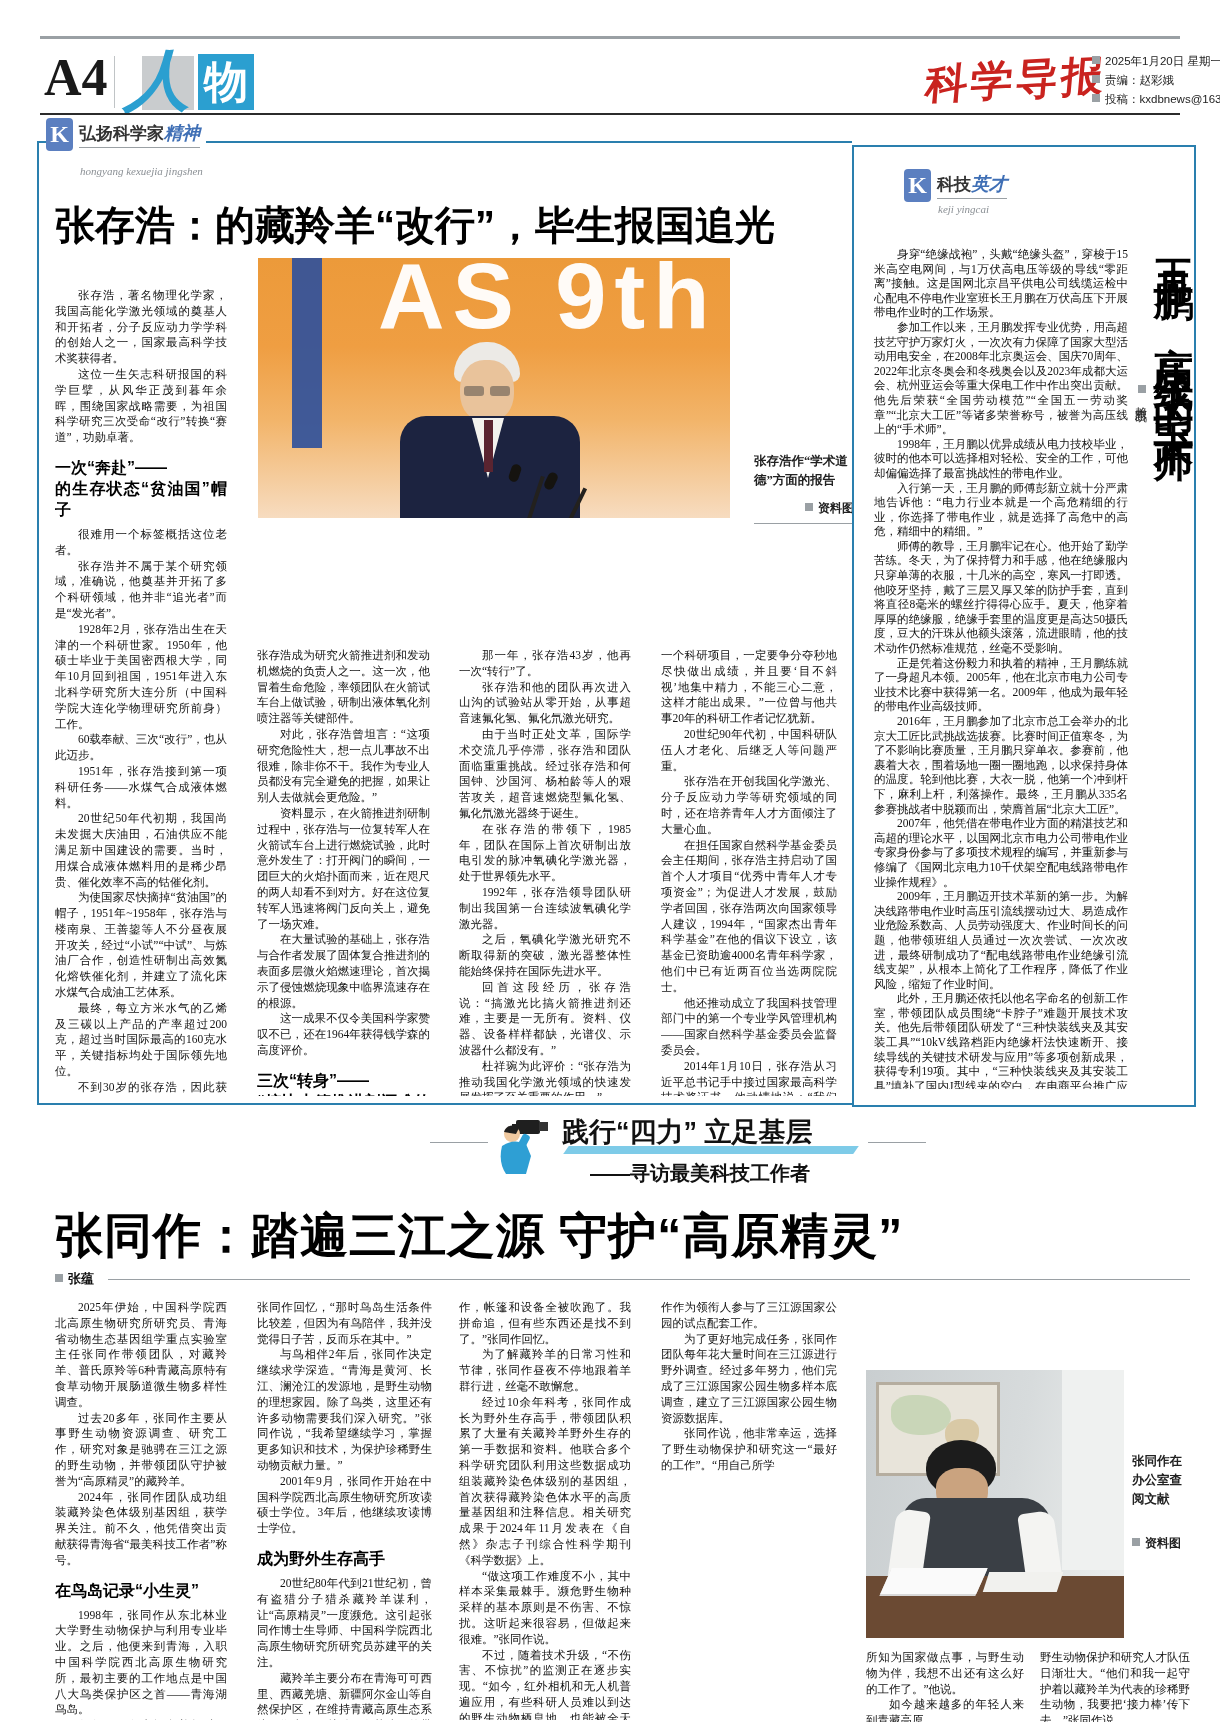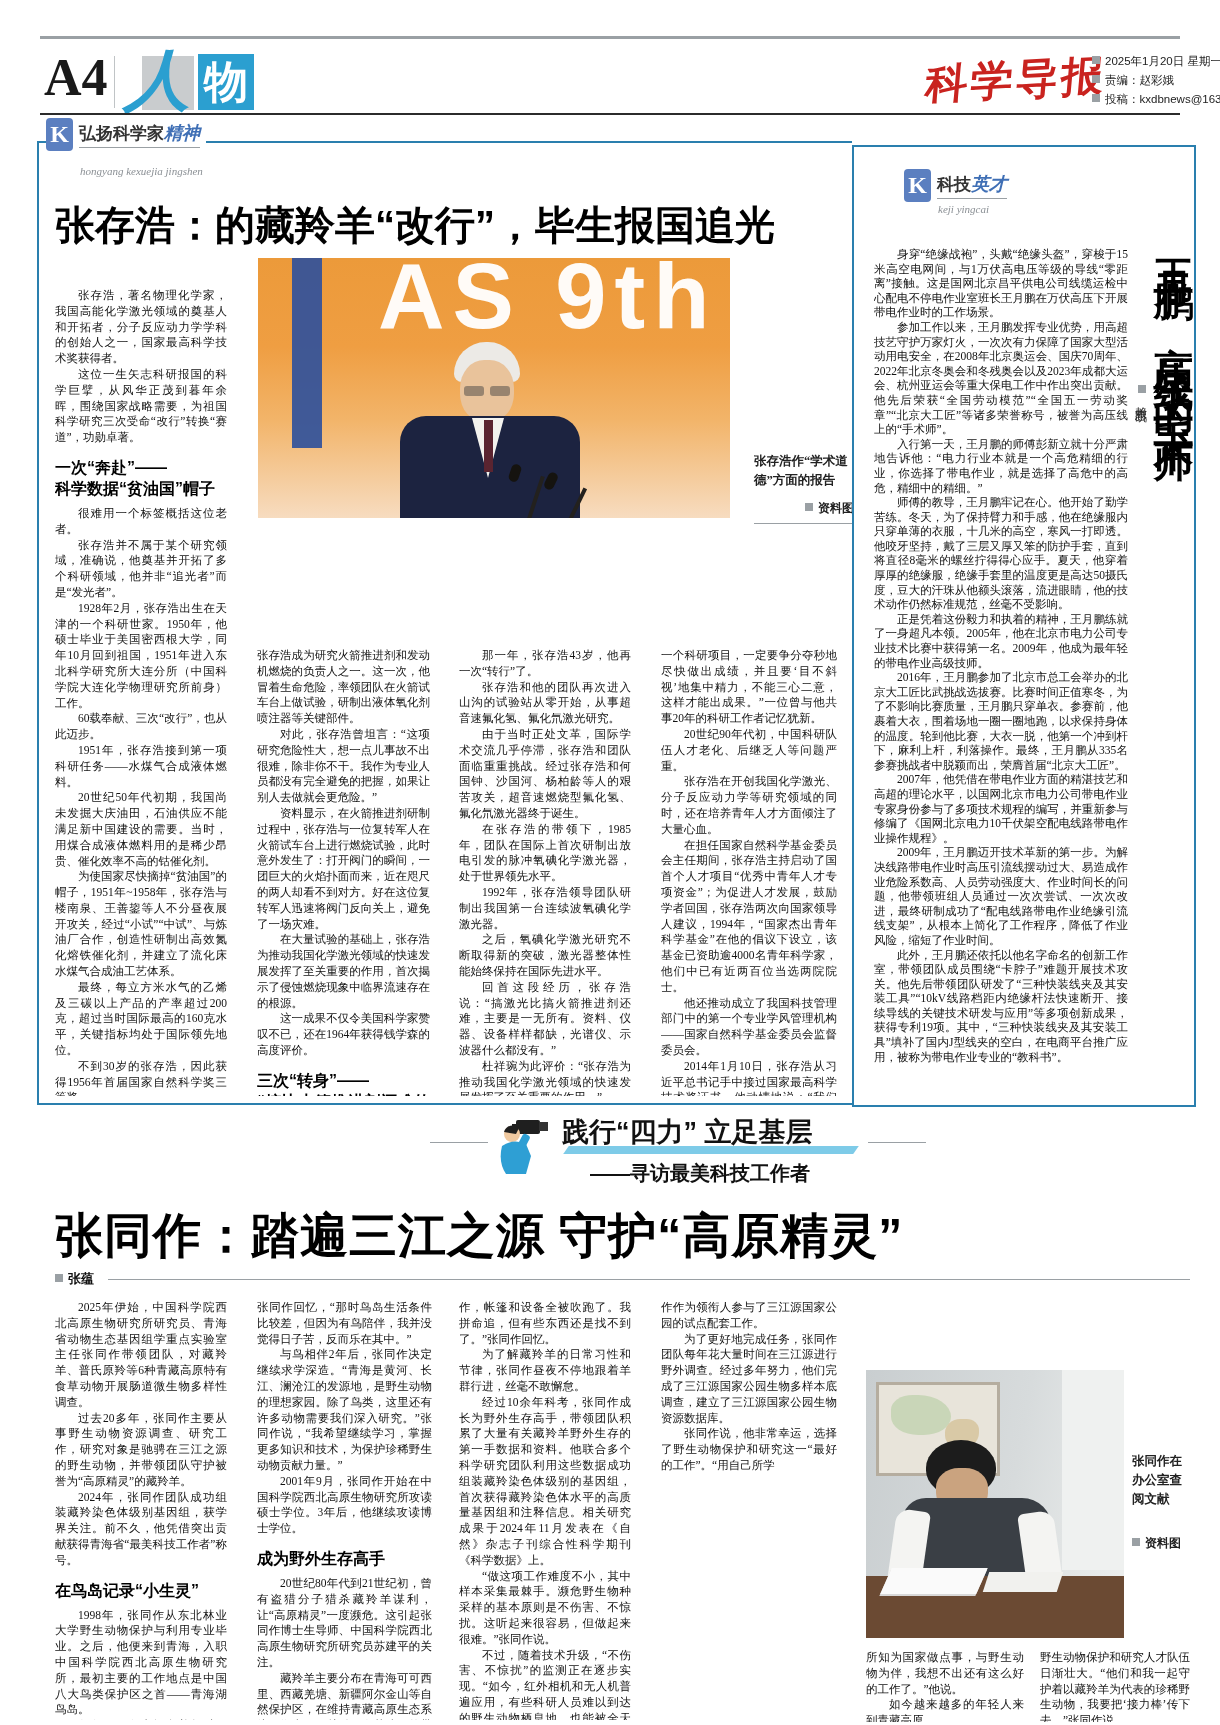--- a/index.html
+++ b/index.html
@@ -123,36 +123,36 @@
   <div class="abs" style="left:741px;top:452px;width:100px;margin-left:13px;">
     <div class="caption">张存浩作“学术道德”方面的报告</div>
     <div class="credit" style="margin-top:10px;text-align:right;"><span class="sq"></span><span>资料图</span></div>
     <div style="margin-top:6px;height:1px;background:#9aa0a4;"></div>
   </div>
 
   <div class="abs mcol" style="left:55px;top:288px;width:172px;height:808px;">
       <p class="para">张存浩，著名物理化学家，我国高能化学激光领域的奠基人和开拓者，分子反应动力学学科的创始人之一，国家最高科学技术奖获得者。</p>
       <p class="para">这位一生矢志科研报国的科学巨擘，从风华正茂到暮年余晖，围绕国家战略需要，为祖国科学研究三次受命“改行”转换“赛道”，功勋卓著。</p>
       <h3 class="subhead">一次“奔赴”——
-科学数据“贫油国”帽子</h3>
+的生存状态“贫油国”帽子</h3>
       <p class="para">很难用一个标签概括这位老者。</p>
       <p class="para">张存浩并不属于某个研究领域，准确说，他奠基并开拓了多个科研领域，他并非“追光者”而是“发光者”。</p>
       <p class="para">1928年2月，张存浩出生在天津的一个科研世家。1950年，他硕士毕业于美国密西根大学，同年10月回到祖国，1951年进入东北科学研究所大连分所（中国科学院大连化学物理研究所前身）工作。</p>
       <p class="para">60载奉献、三次“改行”，也从此迈步。</p>
       <p class="para">1951年，张存浩接到第一项科研任务——水煤气合成液体燃料。</p>
       <p class="para">20世纪50年代初期，我国尚未发掘大庆油田，石油供应不能满足新中国建设的需要。当时，用煤合成液体燃料用的是稀少昂贵、催化效率不高的钴催化剂。</p>
       <p class="para">为使国家尽快摘掉“贫油国”的帽子，1951年~1958年，张存浩与楼南泉、王善鋆等人不分昼夜展开攻关，经过“小试”“中试”、与炼油厂合作，创造性研制出高效氮化熔铁催化剂，并建立了流化床水煤气合成油工艺体系。</p>
       <p class="para">最终，每立方米水气的乙烯及三碳以上产品的产率超过200克，超过当时国际最高的160克水平，关键指标均处于国际领先地位。</p>
       <p class="para">不到30岁的张存浩，因此获得1956年首届国家自然科学奖三等奖。</p>
     </div>
   <div class="abs mcol" style="left:257px;top:648px;width:173px;height:448px;">
       <p class="para cont">张存浩成为研究火箭推进剂和发动机燃烧的负责人之一。这一次，他冒着生命危险，率领团队在火箭试车台上做试验，研制出液体氧化剂喷注器等关键部件。</p>
       <p class="para">对此，张存浩曾坦言：“这项研究危险性大，想一点儿事故不出很难，除非你不干。我作为专业人员都没有完全避免的把握，如果让别人去做就会更危险。”</p>
       <p class="para">资料显示，在火箭推进剂研制过程中，张存浩与一位复转军人在火箭试车台上进行燃烧试验，此时意外发生了：打开阀门的瞬间，一团巨大的火焰扑面而来，近在咫尺的两人却看不到对方。好在这位复转军人迅速将阀门反向关上，避免了一场灾难。</p>
-      <p class="para">在大量试验的基础上，张存浩为推动我国化学激光领域的快速发展发挥了至关重要的作用，首次揭示了侵蚀燃烧现象中临界流速存在的根源。</p>
+      <p class="para">在大量试验的基础上，张存浩与合作者发展了固体复合推进剂的表面多层微火焰燃速理论，首次揭示了侵蚀燃烧现象中临界流速存在的根源。</p>
       <p class="para">这一成果不仅令美国科学家赞叹不已，还在1964年获得钱学森的高度评价。</p>
       <h3 class="subhead">三次“转身”——
 “搞比火箭推进剂还难的激光”</h3>
     </div>
   <div class="abs mcol" style="left:459px;top:648px;width:172px;height:448px;">
       <p class="para">那一年，张存浩43岁，他再一次“转行”了。</p>
       <p class="para">张存浩和他的团队再次进入山沟的试验站从零开始，从事超音速氟化氢、氟化氘激光研究。</p>
       <p class="para">由于当时正处文革，国际学术交流几乎停滞，张存浩和团队面临重重挑战。经过张存浩和何国钟、沙国河、杨柏龄等人的艰苦攻关，超音速燃烧型氟化氢、氟化氘激光器终于诞生。</p>
       <p class="para">在张存浩的带领下，1985年，团队在国际上首次研制出放电引发的脉冲氧碘化学激光器，处于世界领先水平。</p>
       <p class="para">1992年，张存浩领导团队研制出我国第一台连续波氧碘化学激光器。</p>
@@ -177,20 +177,21 @@
         <span class="ktagline" style="padding-bottom:2px;">
           <span class="ktitle">科技</span><span class="kscript">英才</span>
         </span>
       </div>
       <div class="kpinyin" style="margin-left:34px;margin-top:1px;">keji yingcai</div>
     </div>
 
     <div class="abs rcol" style="left:20px;top:100px;width:254px;height:842px;">
         <p class="para">身穿“绝缘战袍”，头戴“绝缘头盔”，穿梭于15米高空电网间，与1万伏高电压等级的导线“零距离”接触。这是国网北京昌平供电公司线缆运检中心配电不停电作业室班长王月鹏在万伏高压下开展带电作业时的工作场景。</p>
         <p class="para">参加工作以来，王月鹏发挥专业优势，用高超技艺守护万家灯火，一次次有力保障了国家大型活动用电安全，在2008年北京奥运会、国庆70周年、2022年北京冬奥会和冬残奥会以及2023年成都大运会、杭州亚运会等重大保电工作中作出突出贡献。他先后荣获“全国劳动模范”“全国五一劳动奖章”“北京大工匠”等诸多荣誉称号，被誉为高压线上的“手术师”。</p>
+        <p class="para">1998年，王月鹏以优异成绩从电力技校毕业，彼时的他本可以选择相对轻松、安全的工作，可他却偏偏选择了最富挑战性的带电作业。</p>
         <p class="para">入行第一天，王月鹏的师傅彭新立就十分严肃地告诉他：“电力行业本就是一个高危精细的行业，你选择了带电作业，就是选择了高危中的高危，精细中的精细。”</p>
         <p class="para">师傅的教导，王月鹏牢记在心。他开始了勤学苦练。冬天，为了保持臂力和手感，他在绝缘服内只穿单薄的衣服，十几米的高空，寒风一打即透。他咬牙坚持，戴了三层又厚又笨的防护手套，直到将直径8毫米的螺丝拧得得心应手。夏天，他穿着厚厚的绝缘服，绝缘手套里的温度更是高达50摄氏度，豆大的汗珠从他额头滚落，流进眼睛，他的技术动作仍然标准规范，丝毫不受影响。</p>
         <p class="para">正是凭着这份毅力和执着的精神，王月鹏练就了一身超凡本领。2005年，他在北京市电力公司专业技术比赛中获得第一名。2009年，他成为最年轻的带电作业高级技师。</p>
         <p class="para">2016年，王月鹏参加了北京市总工会举办的北京大工匠比武挑战选拔赛。比赛时间正值寒冬，为了不影响比赛质量，王月鹏只穿单衣。参赛前，他裹着大衣，围着场地一圈一圈地跑，以求保持身体的温度。轮到他比赛，大衣一脱，他第一个冲到杆下，麻利上杆，利落操作。最终，王月鹏从335名参赛挑战者中脱颖而出，荣膺首届“北京大工匠”。</p>
         <p class="para">2007年，他凭借在带电作业方面的精湛技艺和高超的理论水平，以国网北京市电力公司带电作业专家身份参与了多项技术规程的编写，并重新参与修编了《国网北京电力10千伏架空配电线路带电作业操作规程》。</p>
         <p class="para">2009年，王月鹏迈开技术革新的第一步。为解决线路带电作业时高压引流线摆动过大、易造成作业危险系数高、人员劳动强度大、作业时间长的问题，他带领班组人员通过一次次尝试、一次次改进，最终研制成功了“配电线路带电作业绝缘引流线支架”，从根本上简化了工作程序，降低了作业风险，缩短了作业时间。</p>
         <p class="para">此外，王月鹏还依托以他名字命名的创新工作室，带领团队成员围绕“卡脖子”难题开展技术攻关。他先后带领团队研发了“三种快装线夹及其安装工具”“10kV线路档距内绝缘杆法快速断开、接续导线的关键技术研发与应用”等多项创新成果，获得专利19项。其中，“三种快装线夹及其安装工具”填补了国内J型线夹的空白，在电商平台推广应用，被称为带电作业专业的“教科书”。</p>
       </div>
 
     <div class="abs vbyline" style="left:278px;top:238px;height:120px;"><span class="sq" style="margin:0 0 4px 0;"></span><span>赖志凯</span></div>

